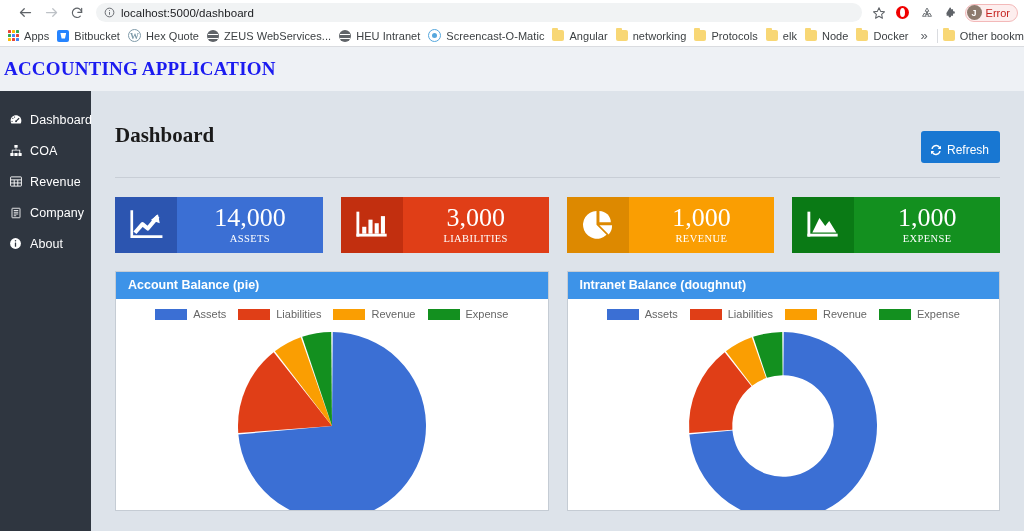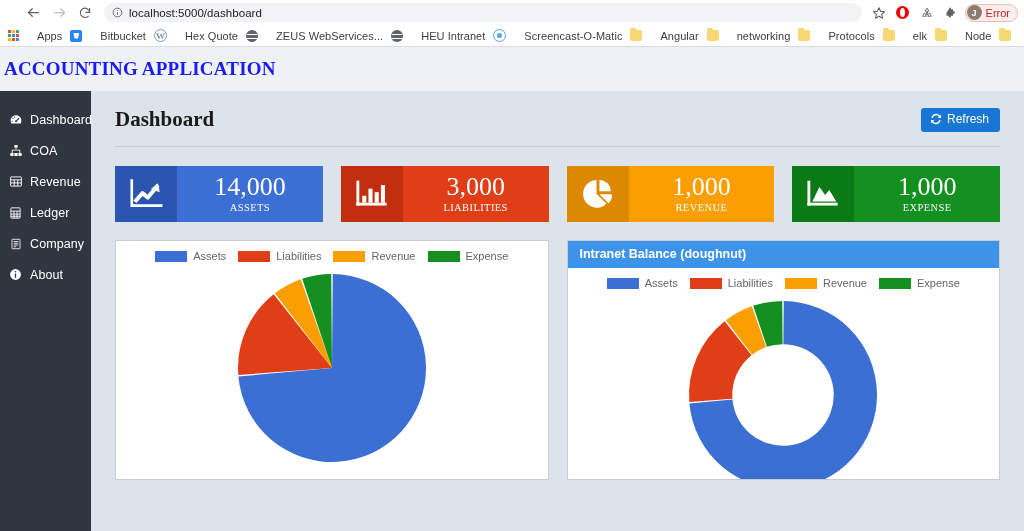--- a/index.html
+++ b/index.html
@@ -9,21 +9,21 @@
     font-family: "Liberation Sans", sans-serif;
     background: #ffffff;
   }
 
   
   .browser-toolbar {
     height: 25px;
     display: flex;
     align-items: center;
     background: #ffffff;
-    padding: 0 6px 0 20px;
+    padding: 0 6px 0 12px;
   }
   .nav-btn {
     width: 26px; height: 22px;
     display: flex; align-items: center; justify-content: center;
     color: #5f6368;
     flex: 0 0 auto;
   }
   .nav-btn.disabled { color: #bdc1c6; }
   .nav-btn svg { display: block; }
   .omnibox {
@@ -100,21 +100,21 @@
   }
   .bm {
     display: flex; align-items: center;
     padding: 0 6px 0 2px;
     height: 18px;
     flex: 0 0 auto;
   }
   .bm-label {
     font-size: 11px;
     color: #3c4043;
-    margin-left: 18px;
+    margin-left: 5px;
     letter-spacing: 0.05px;
   }
   .apps-grid {
     width: 11px; height: 11px;
     display: grid;
     grid-template-columns: repeat(3, 3px);
     grid-template-rows: repeat(3, 3px);
     gap: 1px;
   }
   .apps-grid i { background: #4285f4; border-radius: 0.5px; display: block; }
@@ -228,24 +228,25 @@
     font-weight: bold;
     font-size: 21px;
     color: #1a1a1a;
   }
   .refresh-btn {
     background: #1877d2;
     color: #ffffff;
     border: none;
     border-radius: 3px;
     font-size: 12px;
-    padding: 4px 11px 6px 9px;
+    padding: 12px 11px 6px 9px;
     display: flex; align-items: center; gap: 5px;
     font-family: "Liberation Sans", sans-serif;
     cursor: pointer;
+    margin-top: 24px;
   }
   .hr {
     border-top: 1px solid #c8ced6;
     margin: 14px 6px 0 6px;
   }
 
   
   .cards {
     display: flex;
     gap: 18px;
@@ -484,33 +485,20 @@
       <span class="side-ico">
         <svg width="14" height="13" viewBox="0 0 24 24" fill="none" stroke="currentColor" stroke-width="1.7">
             <rect x="2" y="3.5" width="20" height="17" rx="1"></rect>
             <line x1="2" y1="9" x2="22" y2="9"></line>
             <line x1="2" y1="14.7" x2="22" y2="14.7"></line>
             <line x1="8.7" y1="9" x2="8.7" y2="20.5"></line>
             <line x1="15.3" y1="9" x2="15.3" y2="20.5"></line>
           </svg>
       </span>
       <span class="side-label">Revenue</span>
-    </div>
-    <div class="side-item">
-      <span class="side-ico">
-        <svg width="13" height="14" viewBox="0 0 24 24" fill="none" stroke="currentColor" stroke-width="1.7">
-            <rect x="3.5" y="2.5" width="17" height="19" rx="1"></rect>
-            <line x1="3.5" y1="8.5" x2="20.5" y2="8.5"></line>
-            <line x1="9.2" y1="8.5" x2="9.2" y2="21.5"></line>
-            <line x1="14.8" y1="8.5" x2="14.8" y2="21.5"></line>
-            <line x1="3.5" y1="14" x2="20.5" y2="14"></line>
-            <line x1="3.5" y1="18" x2="20.5" y2="18"></line>
-          </svg>
-      </span>
-      <span class="side-label">Ledger</span>
     </div>
     <div class="side-item">
       <span class="side-ico">
         <svg width="12" height="14" viewBox="0 0 24 24" fill="none" stroke="currentColor" stroke-width="1.7">
             <rect x="4" y="2.5" width="16" height="19" rx="1"></rect>
             <line x1="7.5" y1="7" x2="16.5" y2="7"></line>
             <line x1="7.5" y1="10.5" x2="16.5" y2="10.5"></line>
             <line x1="7.5" y1="14" x2="16.5" y2="14"></line>
             <line x1="7.5" y1="17.5" x2="12.5" y2="17.5"></line>
           </svg>
@@ -603,20 +591,21 @@
           <div class="card-value">1,000</div>
           <div class="card-label">EXPENSE</div>
         </div>
       </div>
 
     </div>
 
     <div class="panels">
 
       <div class="panel">
+        <div class="panel-head">Account Balance (pie)</div>
         <div class="panel-body">
           <div class="legend" id="legend-0">
               <div class="legend-item">
                 <span class="legend-swatch" style="background: rgb(59, 111, 212);"></span>
                 <span class="legend-label">Assets</span>
               </div>
               <div class="legend-item">
                 <span class="legend-swatch" style="background: rgb(224, 62, 23);"></span>
                 <span class="legend-label">Liabilities</span>
               </div>

